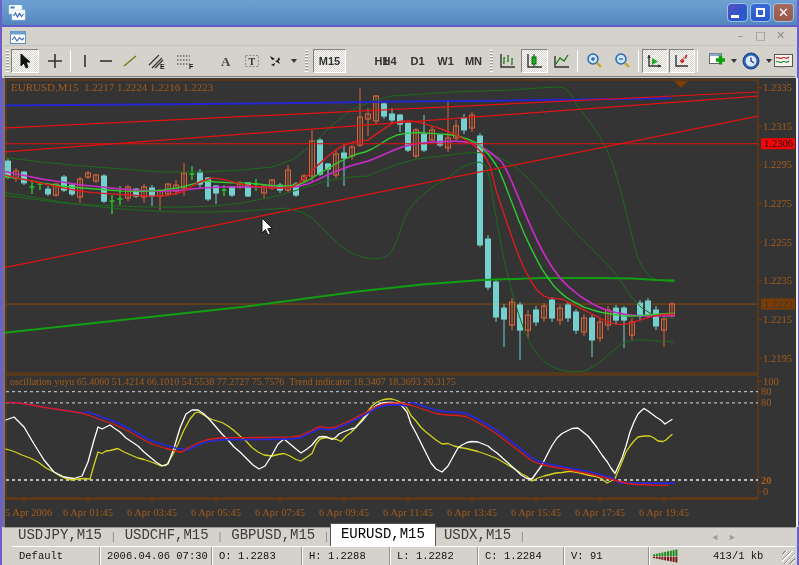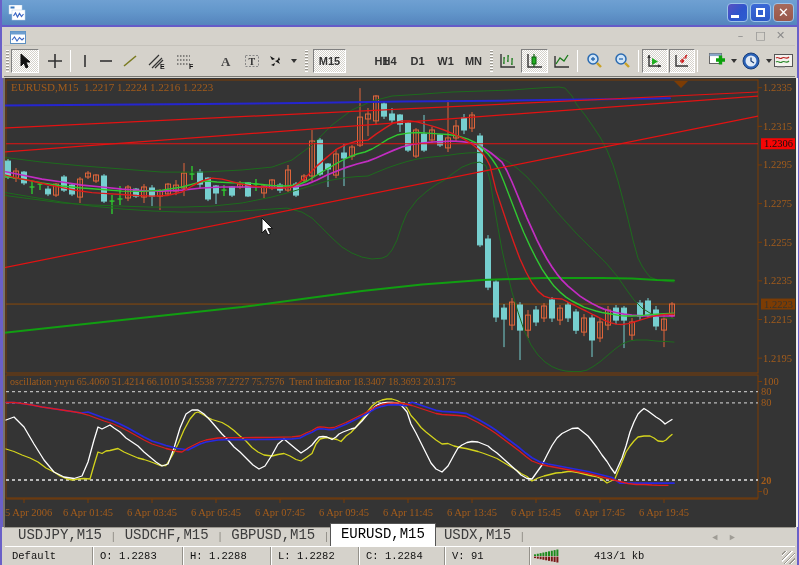--- a/index.html
+++ b/index.html
@@ -64,21 +64,21 @@
     border-top:1px solid #9a978f; display:flex; align-items:flex-end; padding-left:6px;
     font-family:"Liberation Mono","DejaVu Sans Mono",monospace; }
   .tab { font-size:14px; color:#3c3c3c; padding:2px 8px 3px 8px; white-space:nowrap; }
   .tab.active { background:#fff; border:1px solid #555; border-bottom:none; color:#000;
     padding:2px 10px 4px 10px; }
   .tabsep { color:#8f8c85; font-size:11px; padding-bottom:3px; }
   .tab-arrows { position:absolute; right:48px; top:5px; color:#9f9c95; font-size:9px;
     letter-spacing:12px; }
 
   
-  .statusbar { position:absolute; left:3px; right:2px; top:546px; height:19px; background:#d5d2cb;
+  .statusbar { position:absolute; left:10px; right:2px; top:546px; height:19px; background:#d5d2cb;
     border-top:1px solid #fff; display:flex; align-items:center;
     font-family:"Liberation Mono","DejaVu Sans Mono",monospace; font-size:10.5px; color:#111; }
   .spane { height:100%; display:flex; align-items:center; padding-left:7px; white-space:nowrap;
     border-right:1px solid #94918a; box-shadow:1px 0 0 #fff; }
   .traffic-icon { margin-left:4px; width:25px; height:14px; }
   .traffic-text { margin-left:35px; }
   .resize-grip { position:absolute; right:0; bottom:1px; width:13px; height:13px;
     background-image:repeating-linear-gradient(135deg,transparent 0 2px,#9a978f 2px 3px,#fff 3px 4px); }
 </style>
 </head>
@@ -751,20 +751,21 @@
       <div class="tab">GBPUSD,M15</div>
       <span class="tabsep">|</span>
       <div class="tab active">EURUSD,M15</div>
       <div class="tab">USDX,M15</div>
       <span class="tabsep">|</span>
       <div class="tab-arrows"><span>◄</span><span>►</span></div>
   </div>
 
   <div class="statusbar" id="statusbar">
     <div class="spane" style="width: 88px;">Default</div>
+      <div class="spane" style="width: 112px;">2006.04.06 07:30</div>
       <div class="spane" style="width: 90px;">O: 1.2283</div>
       <div class="spane" style="width: 88px;">H: 1.2288</div>
       <div class="spane" style="width: 88px;">L: 1.2282</div>
       <div class="spane" style="width: 86px;">C: 1.2284</div>
       <div class="spane" style="width: 85px;">V: 91</div>
       <div class="traffic-icon"><svg width="25" height="14" viewBox="0 0 25 14">
           <rect x="0" y="5.35" width="2" height="1.6500000000000001" fill="#1d8a1d"></rect>
           <rect x="0" y="7.6" width="2" height="1.5" fill="#7a1515"></rect>
           <rect x="2.8" y="4.745" width="2" height="2.255" fill="#1d8a1d"></rect>
           <rect x="2.8" y="7.6" width="2" height="2.05" fill="#7a1515"></rect>

